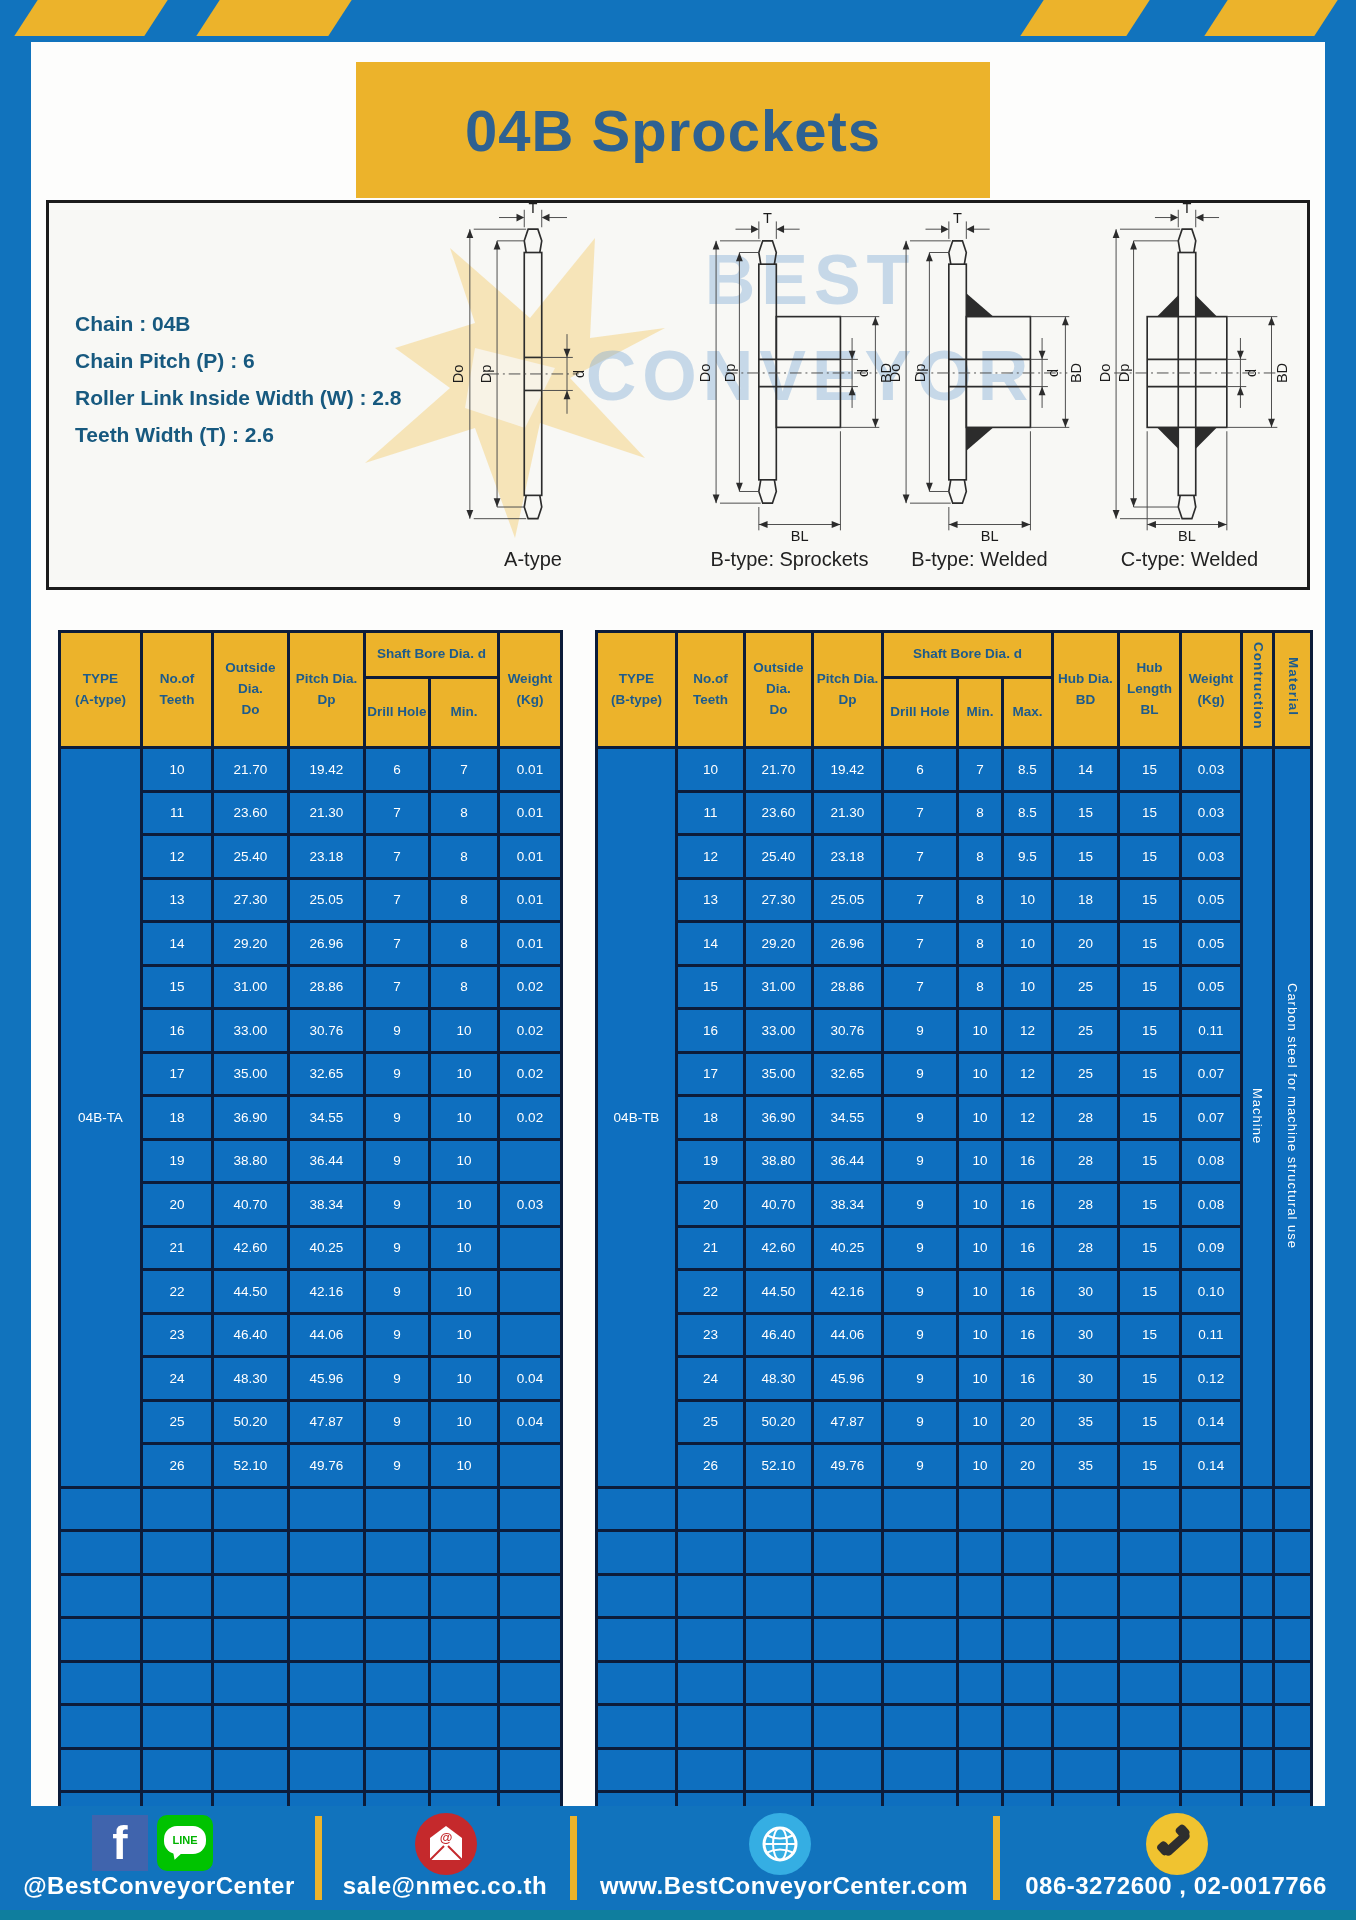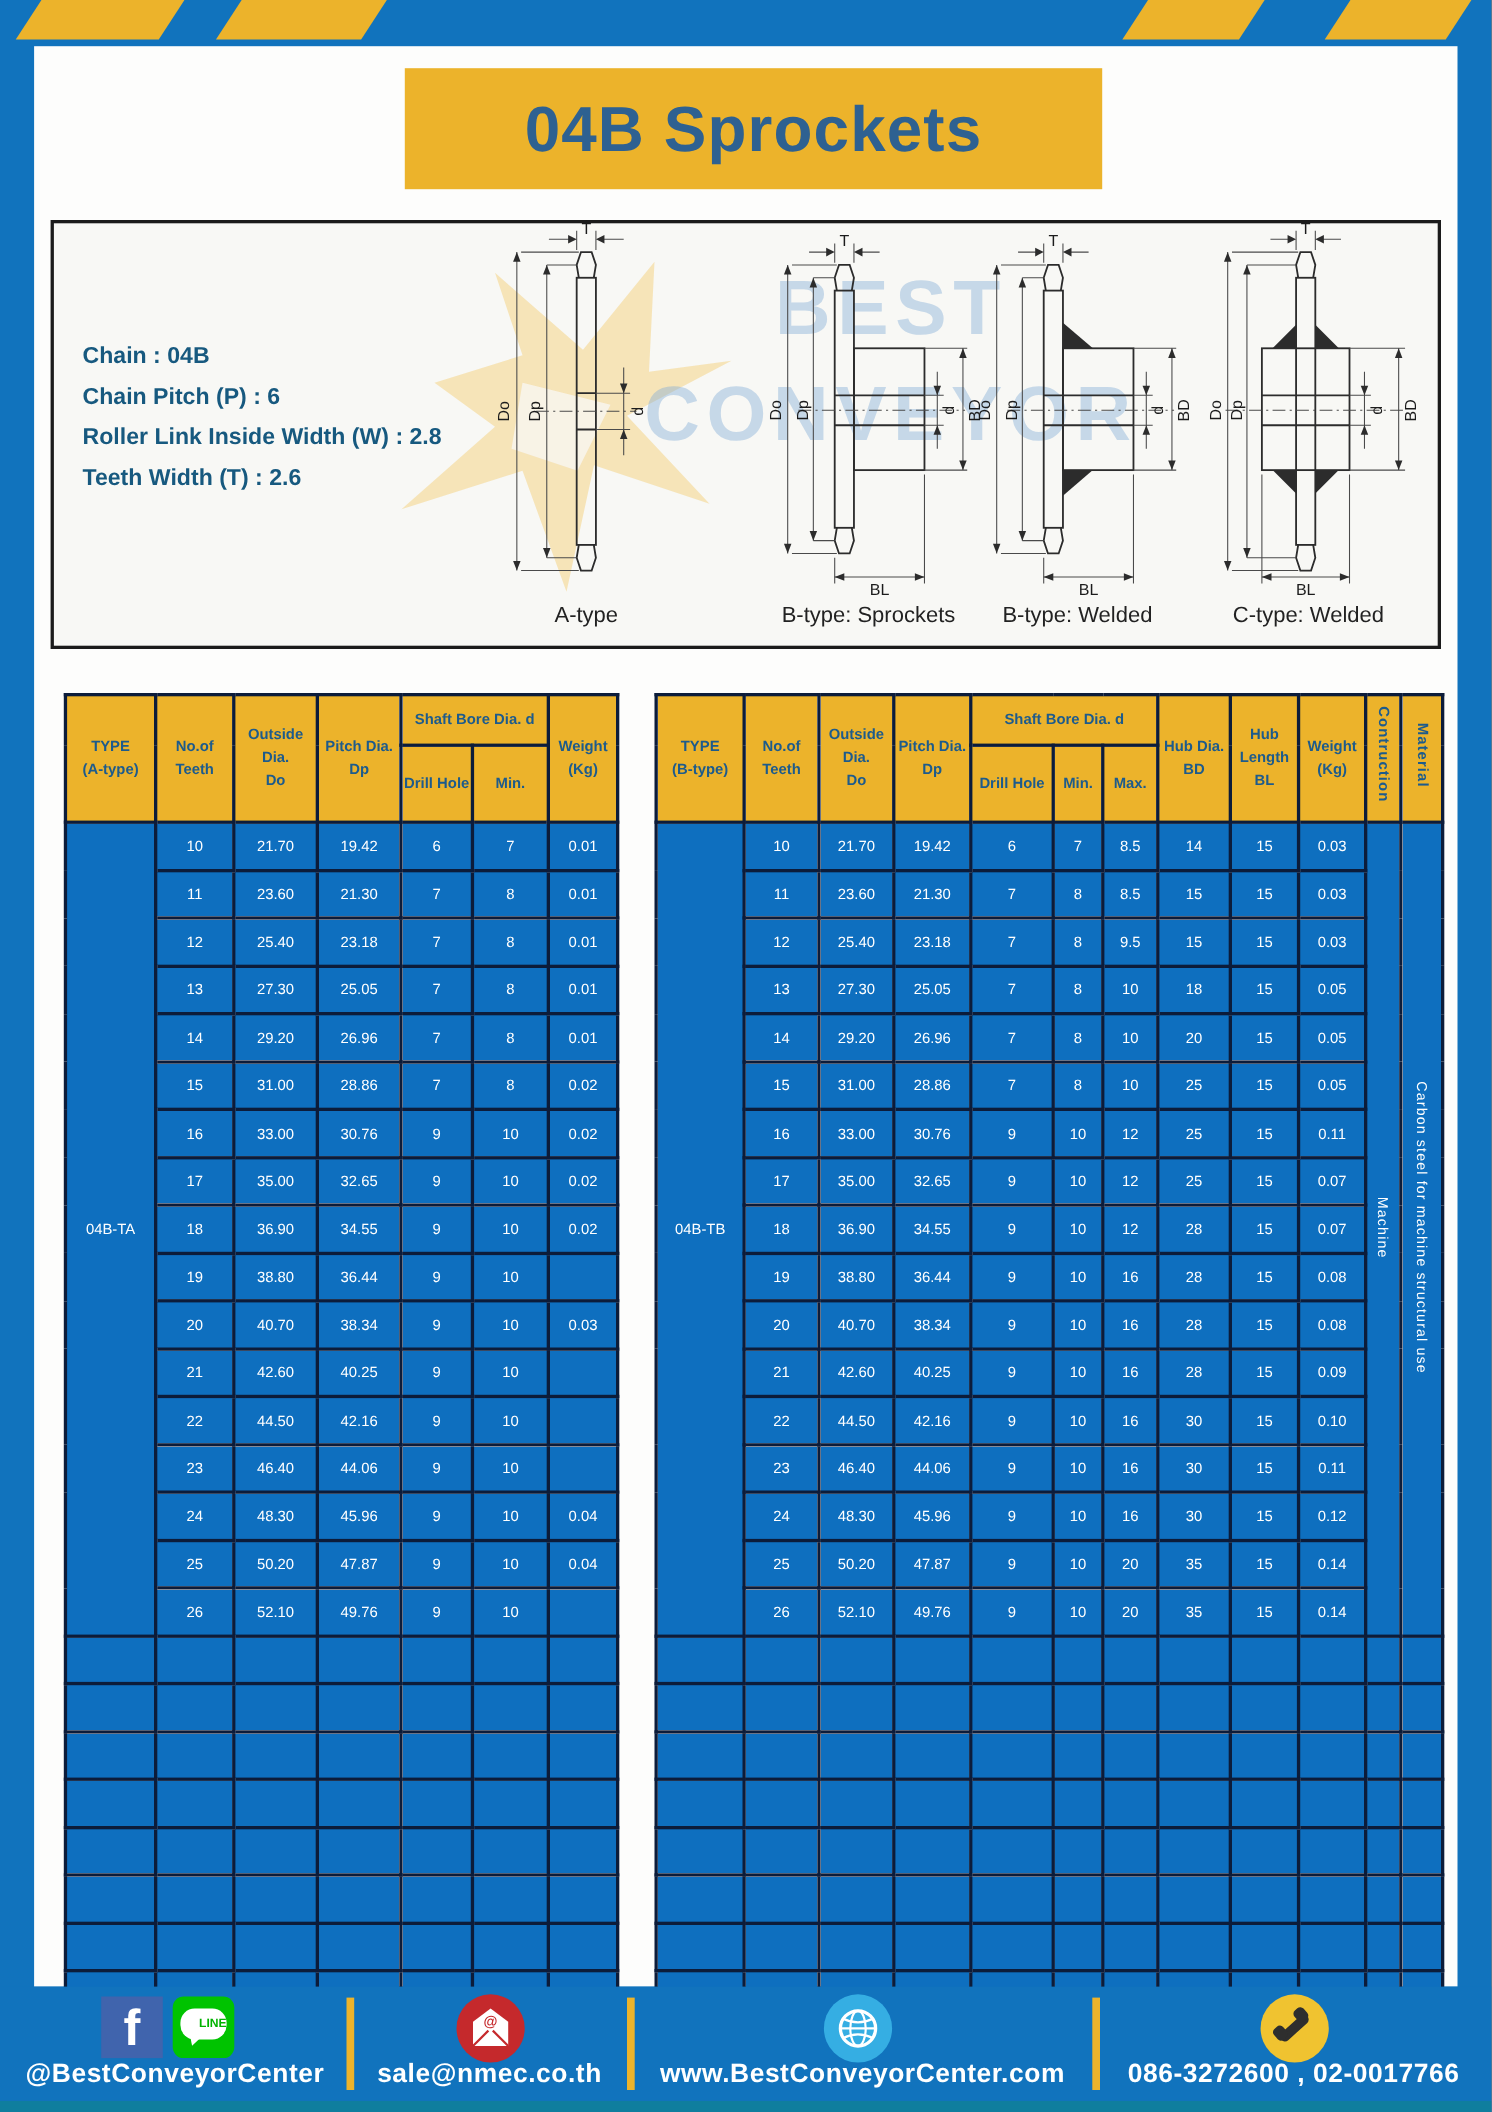--- a/index.html
+++ b/index.html
@@ -8,21 +8,21 @@
   .sheet{position:absolute;left:31px;top:42px;width:1294px;height:1764px;background:#fdfdfc;}
 
   
   .stripe{position:absolute;top:0;height:36px;background:#ecb32b;transform:skewX(-33deg);}
   .stripe.s1{left:26px;width:130px;}
   .stripe.s2{left:208px;width:132px;}
   .stripe.s3{left:1032px;width:106px;}
   .stripe.s4{left:1216px;width:110px;}
 
   
-  .title-box{position:absolute;left:368px;top:62px;width:634px;height:110px;background:#ecb32b;
+  .title-box{position:absolute;left:356px;top:62px;width:634px;height:136px;background:#ecb32b;
              display:flex;align-items:center;justify-content:center;}
   .title-box .t{font-size:58px;font-weight:800;color:#2e6191;letter-spacing:1px;}
 
   
   .panel{position:absolute;left:46px;top:200px;width:1264px;height:390px;background:#f8f8f5;
          border:3px solid #1b1b1b;box-sizing:border-box;}
   .specs{position:absolute;left:75px;top:305px;font-size:21px;font-weight:bold;color:#17597f;
          line-height:37px;white-space:nowrap;z-index:3;}
   .specs span{display:block;}
   .wm-logo{position:absolute;left:355px;top:228px;width:310px;height:320px;z-index:1;pointer-events:none;}
@@ -60,21 +60,21 @@
   .fdiv.v1{left:315px;} .fdiv.v2{left:570px;} .fdiv.v3{left:993px;}
   .ftext{position:absolute;top:66px;color:#fff;font-size:24px;font-weight:bold;text-align:center;
          letter-spacing:0.5px;}
   .ftext.f1{left:8px;width:302px;} .ftext.f2{left:325px;width:240px;}
   .ftext.f3{left:580px;width:408px;} .ftext.f4{left:1002px;width:348px;}
   .icon{position:absolute;top:9px;}
   .fb{left:92px;width:56px;height:56px;background:#4064ad;display:flex;align-items:center;
       justify-content:center;color:#fff;font-size:46px;font-weight:bold;}
   .line-ic{left:157px;width:56px;height:56px;background:#00c300;border-radius:10px;position:absolute;}
   .line-bub{position:absolute;left:7px;top:11px;width:42px;height:28px;background:#fff;border-radius:13px;
-            display:flex;align-items:center;justify-content:flex-end;color:#00b300;font-size:11px;font-weight:bold;}
+            display:flex;align-items:center;justify-content:center;color:#00b300;font-size:11px;font-weight:bold;}
   .line-tail{position:absolute;left:14px;top:36px;width:0;height:0;border-left:5px solid transparent;
              border-right:5px solid transparent;border-top:9px solid #fff;transform:rotate(18deg);}
   .circle-ic{width:62px;height:62px;border-radius:50%;display:flex;align-items:center;justify-content:center;}
   .mail{left:415px;background:#c5292c;top:7px;}
   .globe{left:749px;background:#35aee3;top:7px;}
   .phone{left:1146px;background:#f0c330;top:7px;}
 </style>
 </head>
 <body>
 

